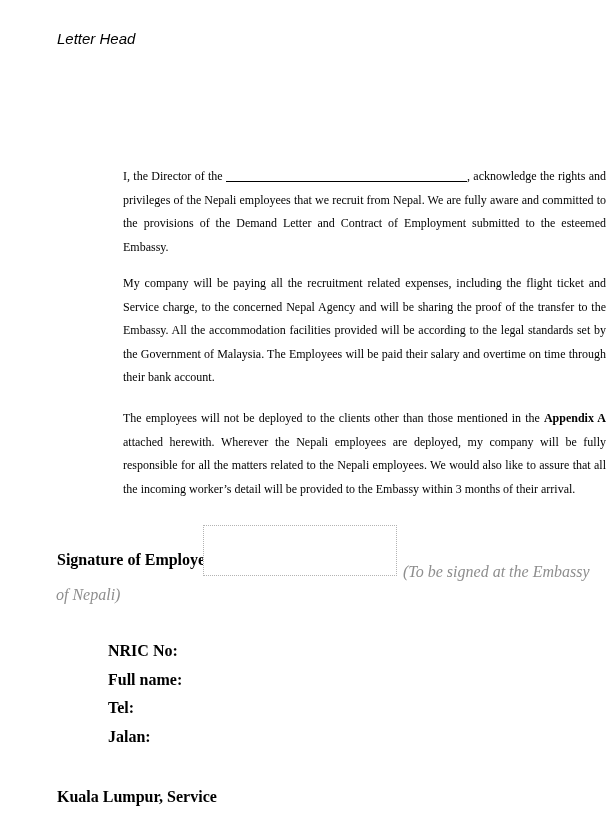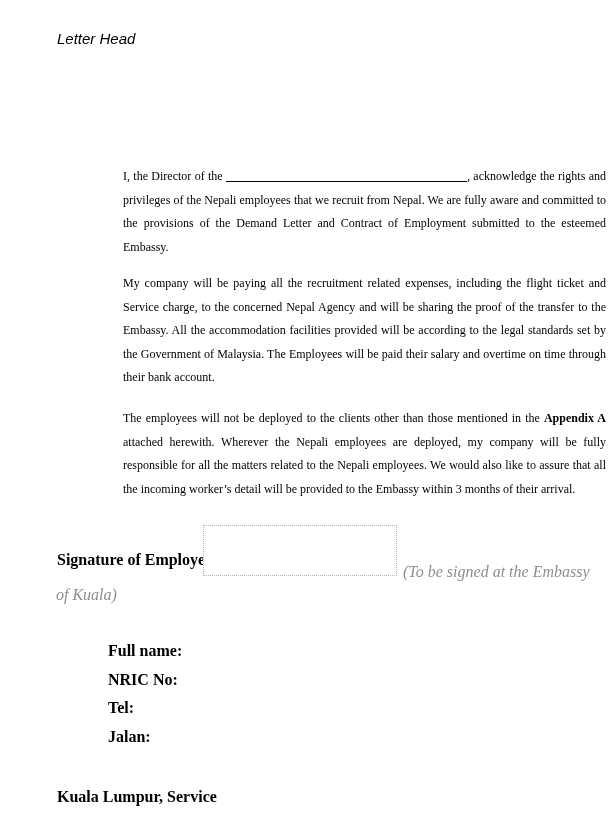--- a/index.html
+++ b/index.html
@@ -71,24 +71,24 @@
   <p class="body-para para-2">My company will be paying all the recruitment related expenses, including the flight ticket and Service charge, to the concerned Nepal Agency and will be sharing the proof of the transfer to the Embassy. All the accommodation facilities provided will be according to the legal standards set by the Government of Malaysia. The Employees will be paid their salary and overtime on time through their bank account.</p>
 
   <p class="body-para para-3"><span>The employees will not be deployed to the clients other than those mentioned in the </span><span class="bold-inline">Appendix A</span><span> attached herewith. Wherever the Nepali employees are deployed, my company will be fully responsible for all the matters related to the Nepali employees.  We would also like to assure that all the incoming worker’s detail will be provided to the Embassy within 3 months of their arrival.</span></p>
 
   <div class="sig-label">Signature of Employer:</div>
 
   <div class="sig-box"></div>
 
   <div class="sig-note sig-note-1">(To be signed at the Embassy</div>
 
-  <div class="sig-note sig-note-2">of Kuala)</div>
+  <div class="sig-note sig-note-2">of Nepali)</div>
 
   <div class="fields">
+    <div>NRIC No:</div>
     <div>Full name:</div>
-    <div>NRIC No:</div>
     <div>Tel:</div>
     <div>Jalan:</div>
   </div>
 
   <div class="footer-line">Kuala Lumpur, Service</div>
 
 </div>
 
 </body></html>

